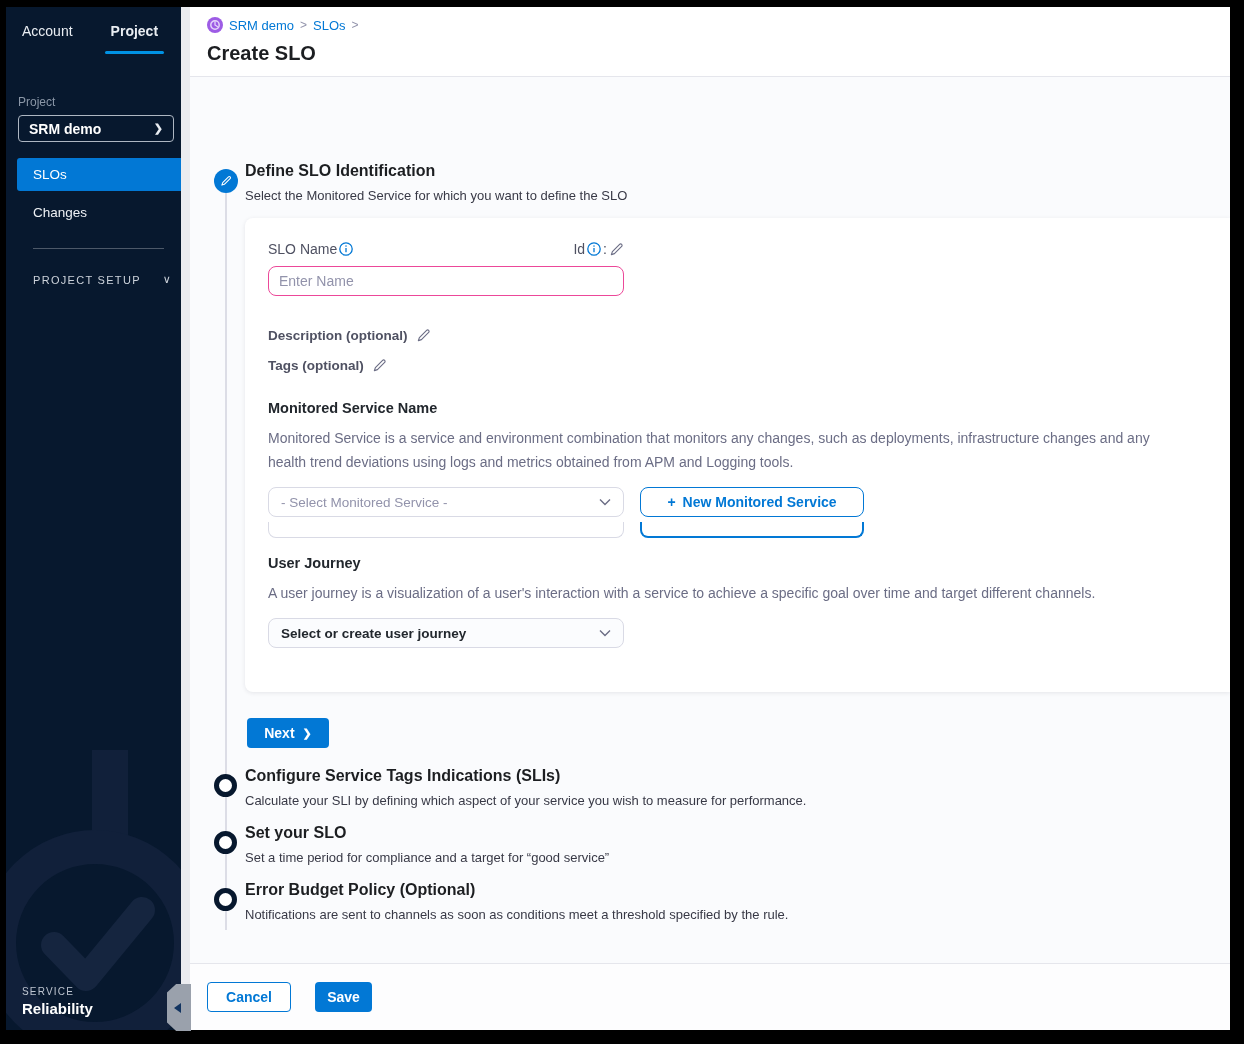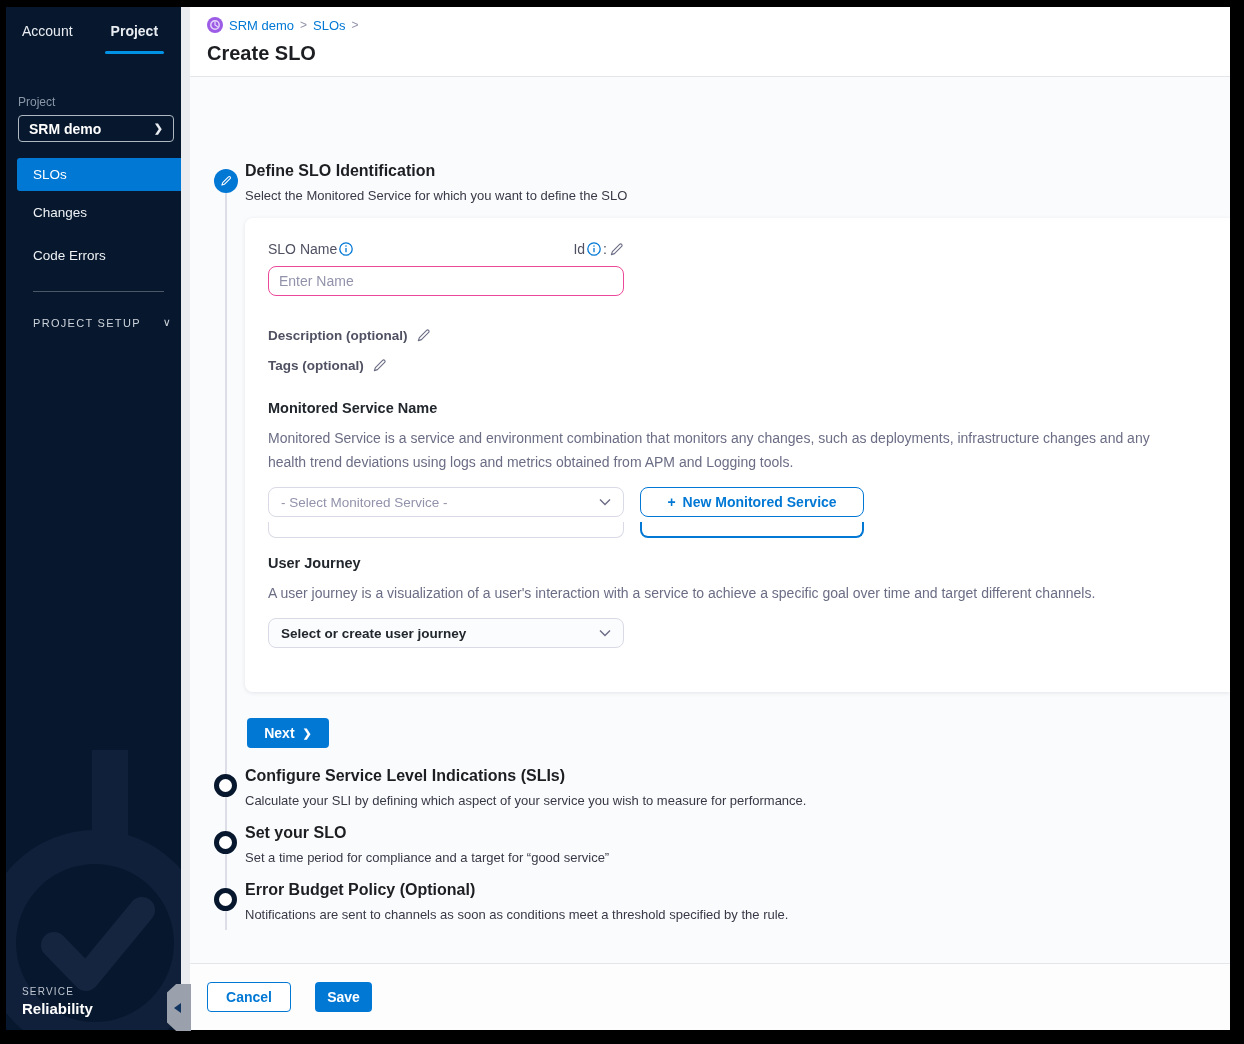--- a/index.html
+++ b/index.html
@@ -88,21 +88,20 @@
       <div class="side-tab">Account</div>
       <div class="side-tab active">Project</div>
     </div>
     <div class="proj-label">Project</div>
     <div class="proj-box">
       <span>SRM demo</span>
       <span class="chev">❯</span>
     </div>
     <div class="nav-sel">SLOs</div>
     <div class="nav-item">Changes</div>
-    <div class="nav-item">Code Errors</div>
     <div class="side-divider"></div>
     <div class="proj-setup">
       <span>PROJECT SETUP</span>
       <span class="chev">∨</span>
     </div>
 
     <svg class="watermark" viewBox="0 0 175 280">
       <rect x="86" y="0" width="36" height="110" fill="#11203a"></rect>
       <circle cx="89" cy="193" r="96" fill="none" stroke="#11203a" stroke-width="34"></circle>
       <path d="M48 195 L80 228 L136 160" fill="none" stroke="#15253f" stroke-width="26" stroke-linecap="round" stroke-linejoin="round"></path>
@@ -216,21 +215,21 @@
           </div>
         </div>
       </section>
 
       <button class="next-btn">
         <span>Next</span>
         <span class="chev">❯</span>
       </button>
 
       <div class="step-circle locked" style="top:697px;"></div>
-      <div class="step-title" style="top:690px;">Configure Service Level Indications (SLIs)</div>
+      <div class="step-title" style="top:690px;">Configure Service Tags Indications (SLIs)</div>
       <div class="step-sub" style="top:716px;">Calculate your SLI by defining which aspect of your service you wish to measure for performance.</div>
 
       <div class="step-circle locked" style="top:754px;"></div>
       <div class="step-title" style="top:747px;">Set your SLO</div>
       <div class="step-sub" style="top:773px;">Set a time period for compliance and a target for “good service”</div>
 
       <div class="step-circle locked" style="top:811px;"></div>
       <div class="step-title" style="top:804px;">Error Budget Policy (Optional)</div>
       <div class="step-sub" style="top:830px;">Notifications are sent to channels as soon as conditions meet a threshold specified by the rule.</div>
 

